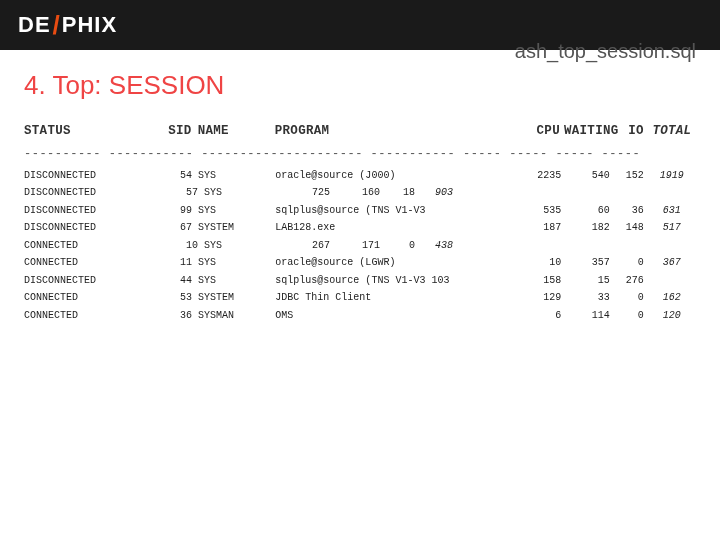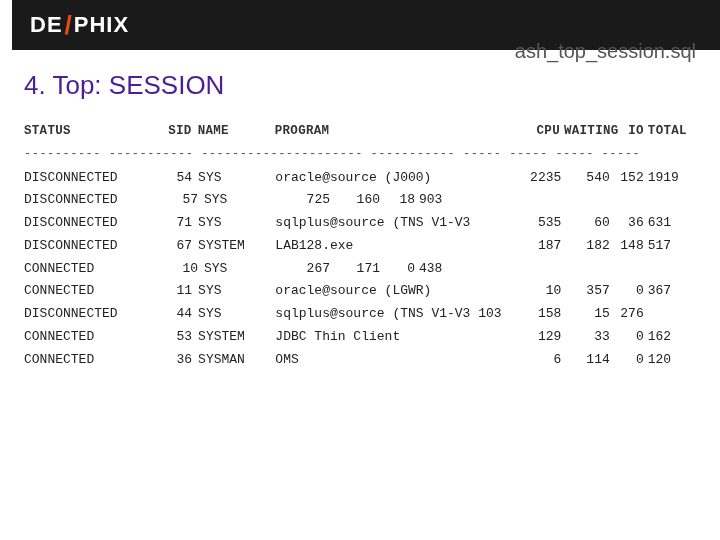--- a/index.html
+++ b/index.html
@@ -11,21 +11,20 @@
       overflow: hidden;
     }
 
     
     .header {
       background: #1a1a1a;
       height: 50px;
       display: flex;
       align-items: center;
       padding: 0 18px;
-      margin-left: 12px;
     }
 
     .logo-container {
       display: flex;
       align-items: center;
     }
 
     .logo-text {
       color: #ffffff;
       font-size: 22px;
@@ -41,21 +40,21 @@
       margin: 0 2px;
     }
 
     
     .main {
       padding: 20px 24px 16px 24px;
     }
 
     .page-title {
       font-size: 26px;
-      color: #4c1d95;
+      color: #ef4444;
       font-weight: normal;
       margin-bottom: 2px;
     }
 
     .subtitle {
       font-size: 20px;
       color: #555555;
       font-weight: normal;
       text-align: right;
       margin-top: -30px;
@@ -89,34 +88,34 @@
       color: #555;
       margin-bottom: 2px;
       font-family: 'Courier New', Courier, monospace;
       font-size: 12px;
       letter-spacing: 0.5px;
     }
 
     .data-row {
       display: flex;
       font-family: 'Courier New', Courier, monospace;
-      font-size: 13px;
+      font-size: 10px;
       color: #222;
       line-height: 1.75;
     }
 
     
     .col-status  { width: 130px; }
     .col-sid     { width: 50px; text-align: right; padding-right: 6px; }
     .col-name    { width: 80px; }
     .col-program { width: 250px; }
     .col-cpu     { width: 50px; text-align: right; padding-right: 4px; }
     .col-waiting { width: 50px; text-align: right; padding-right: 4px; }
     .col-io      { width: 35px; text-align: right; padding-right: 4px; }
-    .col-total   { width: 50px; text-align: left; }
+    .col-total   { width: 50px; text-align: center; font-style: italic; }
   </style>
 </head>
 <body>
 
 <div class="header">
   <div class="logo-container">
     <span class="logo-text">DE</span>
     <span class="logo-slash">/</span>
     <span class="logo-text">PHIX</span>
   </div>
@@ -159,21 +158,21 @@
       <span class="col-status">DISCONNECTED</span>
       <span class="col-sid">57</span>
       <span class="col-name">SYS</span>
       <span class="col-cpu">725</span>
       <span class="col-waiting">160</span>
       <span class="col-io">18</span>
       <span class="col-total">903</span>
     </div>
         <div class="data-row">
       <span class="col-status">DISCONNECTED</span>
-      <span class="col-sid">71</span>
+      <span class="col-sid">99</span>
       <span class="col-name">SYS</span>
       <span class="col-program">sqlplus@source (TNS V1-V3</span>
       <span class="col-cpu">535</span>
       <span class="col-waiting">60</span>
       <span class="col-io">36</span>
       <span class="col-total">631</span>
     </div>
         <div class="data-row">
       <span class="col-status">DISCONNECTED</span>
       <span class="col-sid">67</span>

